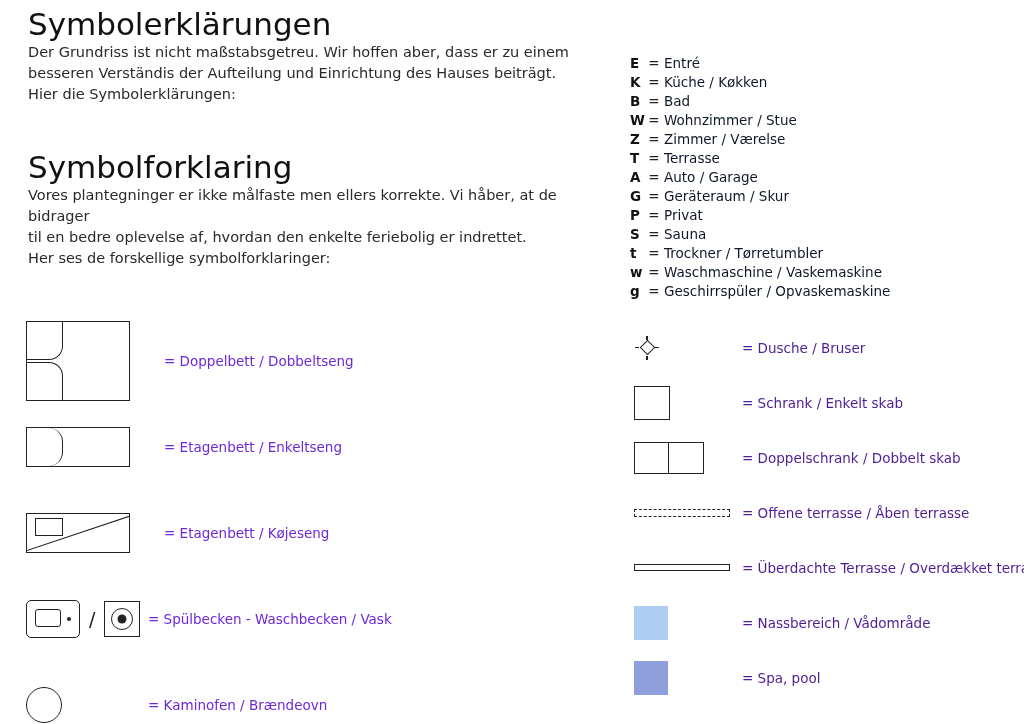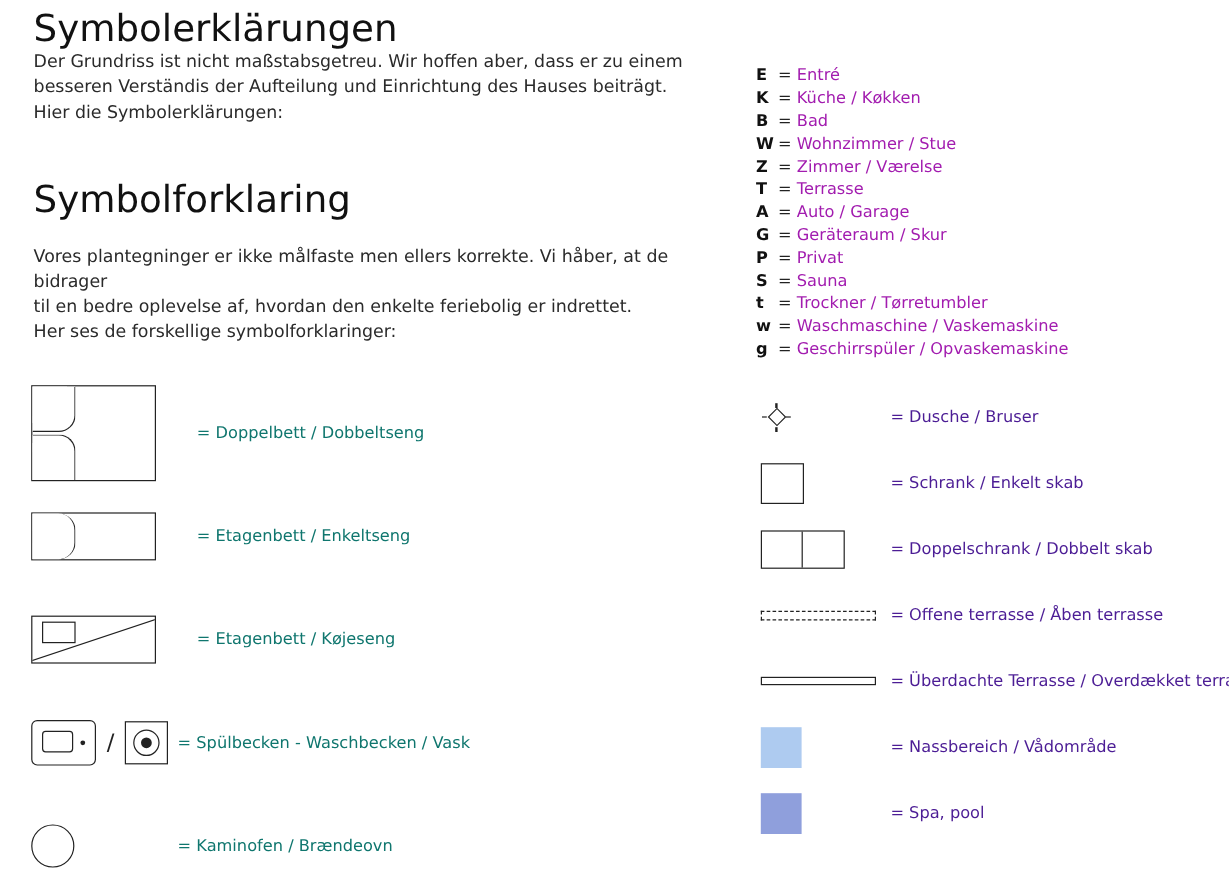--- a/index.html
+++ b/index.html
@@ -47,21 +47,21 @@
     font-family: "DejaVu Sans", sans-serif;
   }
   .para {
     font-size: 14.5px;
     line-height: 21px;
     color: #2a2a2a;
     margin: 0;
     font-family: "DejaVu Sans", sans-serif;
   }
   .para-de { }
-  .para-dk { margin-top: 19px; }
+  .para-dk { }
   .title-dk-wrap { margin-top: 44px; }
 
   
   .legend-left {
     position: absolute;
     left: 26px;
     top: 318px;
     width: 580px;
   }
   .lrow {
@@ -71,21 +71,21 @@
     height: 86px;
   }
   .lrow .sym {
     width: 110px;
     flex: 0 0 110px;
     display: flex;
     align-items: center;
   }
   .lrow .lbl {
     font-size: 13.5px;
-    color: #0f766e;
+    color: #6d28d9;
     margin-left: 28px;
     white-space: nowrap;
     font-family: "DejaVu Sans", sans-serif;
   }
 
   
   .double-bed {
     width: 104px;
     height: 80px;
     border: 1.5px solid #222;
@@ -235,21 +235,21 @@
     width: 14px;
     flex: 0 0 14px;
     font-weight: bold;
     color: #111;
   }
   .abbr-row .eq {
     width: 20px;
     flex: 0 0 20px;
     text-align: center;
   }
-  .abbr-row .v { color: #a21caf; }
+  .abbr-row .v { color: #0f172a; }
 
   .legend-right {
     position: absolute;
     left: 632px;
     top: 320px;
     width: 400px;
   }
   .rrow {
     display: flex;
     align-items: center;

